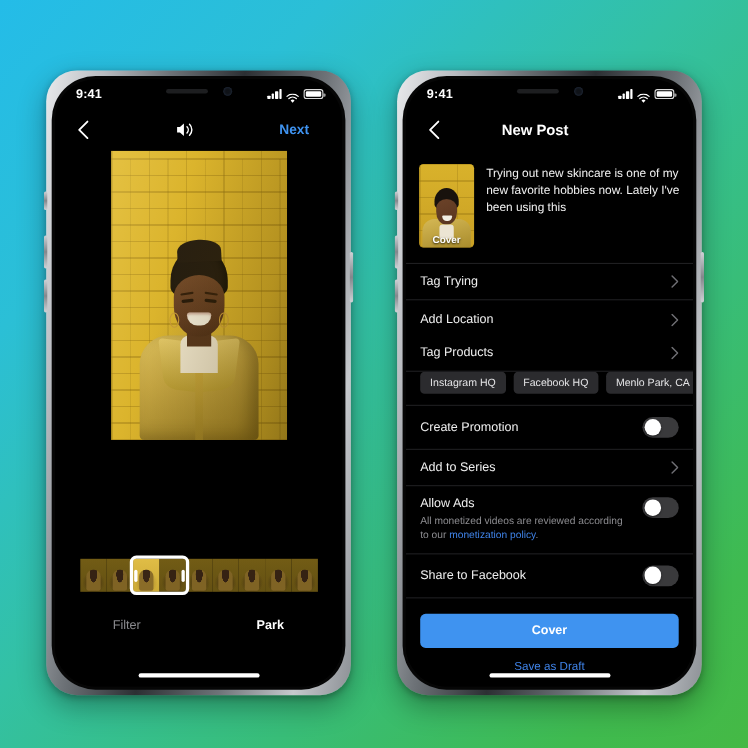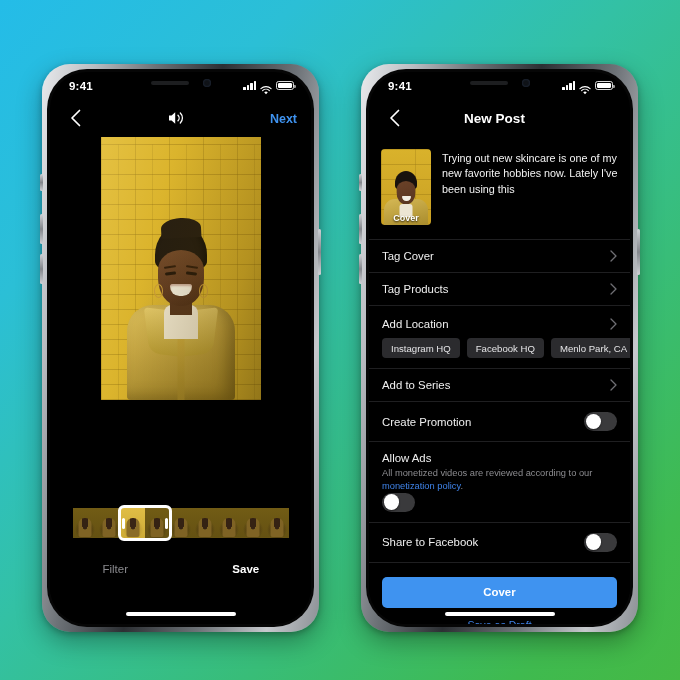--- a/index.html
+++ b/index.html
@@ -96,21 +96,21 @@
   }
   .batt::after {
     content:''; position:absolute; right:-3px; top:2.6px;
     width:1.6px; height:3.4px; background: rgba(255,255,255,.6);
     border-radius: 0 1px 1px 0;
   }
   .batt i { display:block; width:100%; height:100%; background:#fff; border-radius:1.2px; }
 
   
   .navbar {
-    position: absolute; top: 27px; left: 0; right: 0; height: 38px;
+    position: absolute; top: 27px; left: 0; right: 16px; height: 38px;
     display: flex; align-items: center; z-index: 20;
     padding: 0 14px;
   }
   .nav-back {
     width: 24px; height: 24px; display:flex; align-items:center; justify-content:center;
     cursor: pointer;
   }
   .nav-back svg { display:block; }
   .nav-center { flex: 1; display:flex; align-items:center; justify-content:center; }
   .nav-title { color:#fff; font-size: 13.5px; font-weight: bold; }
@@ -279,21 +279,21 @@
     padding: 10px 13px; border-bottom: 0.6px solid #1f1f21; min-height: 32px;
   }
   .row-label { color:#efefef; font-size:11.4px; }
   .chev { color:#6f6f74; font-size:12px; line-height:1; }
   .chev svg { display:block; }
   .chip-row { display:flex; gap:7px; padding: 0 13px 10px 13px; border-bottom:0.6px solid #1f1f21; }
   .chip {
     background:#2b2b2e; color:#e4e4e6; font-size:9.6px;
     padding: 4.5px 9px; border-radius:4px; white-space:nowrap; cursor:pointer;
   }
-  .row.col { flex-direction:column; align-items:flex-start; }
+  .row.col { flex-direction:row; align-items:flex-start; }
   .row-text { display:flex; flex-direction:column; gap:3px; padding-right:10px; }
   .row-sub { color:#8c8c90; font-size:9.3px; line-height:1.38; }
   .row-sub a { color:#3f83e8; text-decoration:none; }
   .toggle {
     flex:none; width:33px; height:19px; border-radius:11px;
     background:#3a3a3c; position:relative; cursor:pointer;
   }
   .toggle .knob {
     position:absolute; top:1.6px; left:1.6px; width:15.8px; height:15.8px;
     border-radius:50%; background:#fff;
@@ -412,21 +412,21 @@
                 <div class="frame"></div>
                 <div class="sel-frame" style="width: 54px; left: 45px;">
                 <span class="sel-handle"></span>
                 <span class="sel-handle"></span>
               </div>
             </div>
           </div>
 
           <div class="edit-tabs">
             <div class="edit-tab inactive">Filter</div>
-            <div class="edit-tab active">Save</div>
+            <div class="edit-tab active">Park</div>
           </div>
 
           <div class="home-indicator"></div>
         </div>
 
       </div>
     </div>
   </div>
 
   <div class="phone phone-right">
@@ -490,66 +490,66 @@
                 </div>
               </div>
               <div class="cover-label">Cover</div>
             </div>
             <div class="caption-text">Trying out new skincare is one of my new favorite hobbies now. Lately I've been using this</div>
           </div>
 
           <div class="list">
 
             <div class="row">
-              <span class="row-label">Tag Cover</span>
+              <span class="row-label">Tag Trying</span>
+              <span class="chev">
+                <svg width="7" height="12" viewBox="0 0 7 12">
+                    <path d="M1 1l5 5-5 5" stroke="#6f6f74" stroke-width="1.3" fill="none" stroke-linecap="round" stroke-linejoin="round"></path>
+                  </svg>
+              </span>
+            </div>
+
+            <div class="row" style="border-bottom:none;padding-bottom:6px;">
+              <span class="row-label">Add Location</span>
               <span class="chev">
                 <svg width="7" height="12" viewBox="0 0 7 12">
                     <path d="M1 1l5 5-5 5" stroke="#6f6f74" stroke-width="1.3" fill="none" stroke-linecap="round" stroke-linejoin="round"></path>
                   </svg>
               </span>
             </div>
 
             <div class="row">
               <span class="row-label">Tag Products</span>
               <span class="chev">
                 <svg width="7" height="12" viewBox="0 0 7 12">
                     <path d="M1 1l5 5-5 5" stroke="#6f6f74" stroke-width="1.3" fill="none" stroke-linecap="round" stroke-linejoin="round"></path>
                   </svg>
               </span>
             </div>
 
-            <div class="row" style="border-bottom:none;padding-bottom:6px;">
-              <span class="row-label">Add Location</span>
-              <span class="chev">
-                <svg width="7" height="12" viewBox="0 0 7 12">
-                    <path d="M1 1l5 5-5 5" stroke="#6f6f74" stroke-width="1.3" fill="none" stroke-linecap="round" stroke-linejoin="round"></path>
-                  </svg>
-              </span>
-            </div>
-
             <div class="chip-row">
               <span class="chip">Instagram HQ</span>
               <span class="chip">Facebook HQ</span>
               <span class="chip">Menlo Park, CA</span>
+            </div>
+
+            <div class="row">
+              <span class="row-label">Create Promotion</span>
+              <span class="toggle">
+                  <span class="knob"></span>
+                </span>
             </div>
 
             <div class="row">
               <span class="row-label">Add to Series</span>
               <span class="chev">
                 <svg width="7" height="12" viewBox="0 0 7 12">
                     <path d="M1 1l5 5-5 5" stroke="#6f6f74" stroke-width="1.3" fill="none" stroke-linecap="round" stroke-linejoin="round"></path>
                   </svg>
               </span>
-            </div>
-
-            <div class="row">
-              <span class="row-label">Create Promotion</span>
-              <span class="toggle">
-                  <span class="knob"></span>
-                </span>
             </div>
 
             <div class="row col">
               <span class="row-text">
                 <span class="row-label">Allow Ads</span>
                 <span class="row-sub"><span>All monetized videos are reviewed according to our </span><a href="#">monetization policy</a><span>.</span></span>
               </span>
               <span class="toggle">
                   <span class="knob"></span>
                 </span>

